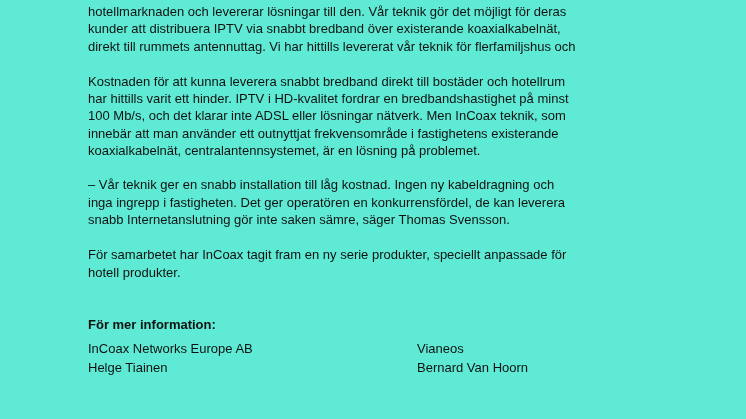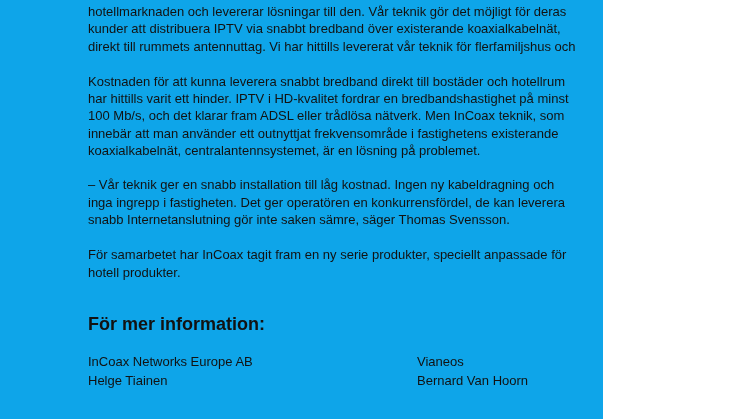--- a/index.html
+++ b/index.html
@@ -2,23 +2,23 @@
 <html><head>
 <meta charset="utf-8">
 <style>
   html, body {
     margin: 0;
     padding: 0;
     background: #ffffff;
   }
   #page {
     position: relative;
-    width: 603px;
+    width: 746px;
     height: 419px;
-    background: #0ea5e9;
+    background: #5eead4;
     overflow: hidden;
     font-family: "Liberation Sans", sans-serif;
     color: #121212;
   }
   #doc {
     position: absolute;
     left: 88px;
     top: 3px;
     width: 600px;
   }
@@ -27,24 +27,24 @@
     line-height: 17.3px;
   }
   .line {
     white-space: nowrap;
   }
   .para-1 { margin: 0 0 18px 0; }
   .para-2 { margin: 0 0 17px 0; }
   .para-3 { margin: 4px 0 18px 0; }
   .para-4 { margin: 4px 0 35px 0; }
   .info-heading {
-    font-size: 18px;
+    font-size: 13px;
     line-height: 17.3px;
     font-weight: bold;
-    margin: 0 0 20px 0;
+    margin: 0 0 7px 0;
     white-space: nowrap;
   }
   .contacts {
     display: flex;
     font-size: 13px;
     line-height: 18.5px;
   }
   .contact-col {
     white-space: nowrap;
   }
@@ -59,21 +59,21 @@
 
     <div class="para para-1">
       <div class="line">hotellmarknaden och levererar lösningar till den. Vår teknik gör det möjligt för deras</div>
       <div class="line">kunder att distribuera IPTV via snabbt bredband över existerande koaxialkabelnät,</div>
       <div class="line">direkt till rummets antennuttag. Vi har hittills levererat vår teknik för flerfamiljshus och</div>
     </div>
 
     <div class="para para-2">
       <div class="line">Kostnaden för att kunna leverera snabbt bredband direkt till bostäder och hotellrum</div>
       <div class="line">har hittills varit ett hinder. IPTV i HD-kvalitet fordrar en bredbandshastighet på minst</div>
-      <div class="line">100 Mb/s, och det klarar fram ADSL eller trådlösa nätverk. Men InCoax teknik, som</div>
+      <div class="line">100 Mb/s, och det klarar inte ADSL eller lösningar nätverk. Men InCoax teknik, som</div>
       <div class="line">innebär att man använder ett outnyttjat frekvensområde i fastighetens existerande</div>
       <div class="line">koaxialkabelnät, centralantennsystemet, är en lösning på problemet.</div>
     </div>
 
     <div class="para para-3">
       <div class="line">– Vår teknik ger en snabb installation till låg kostnad. Ingen ny kabeldragning och</div>
       <div class="line">inga ingrepp i fastigheten. Det ger operatören en konkurrensfördel, de kan leverera</div>
       <div class="line">snabb Internetanslutning gör inte saken sämre, säger Thomas Svensson.</div>
     </div>
 

